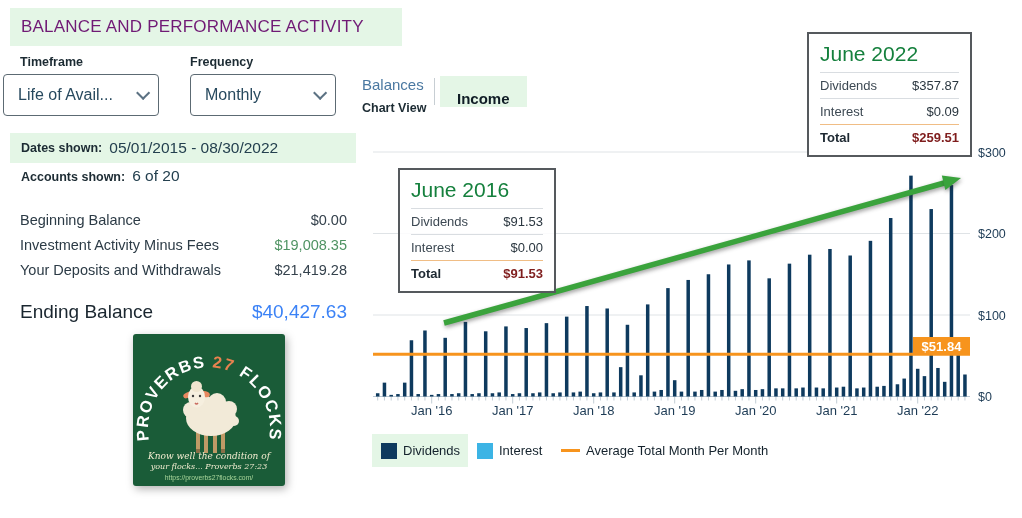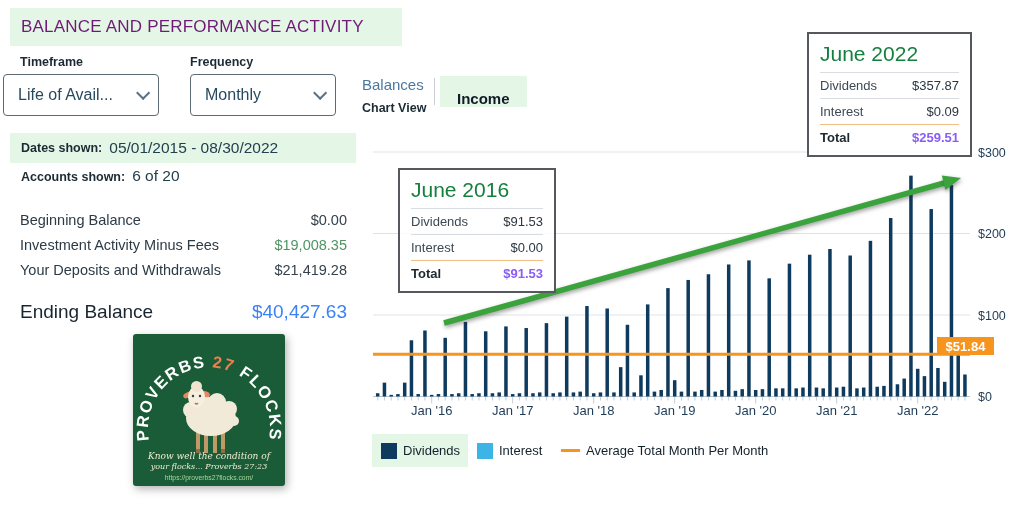--- a/index.html
+++ b/index.html
@@ -47,26 +47,26 @@
   #chart-svg { left:0; top:0; width:1022px; height:518px; }
   #trend-arrow-line, #trend-arrow-head { filter:drop-shadow(1px 2px 2px rgba(40,40,40,.45)); }
 
   
   .tooltip { background:rgba(255,255,255,.86); border:2px solid #55595d; padding:6px 11px 5px 11px; }
   .tt-title { font-size:21px; color:#15803d; padding:2px 0 6px 0; }
   .tt-row { display:flex; justify-content:space-between; align-items:center;
             border-top:1px solid #d9dde1; padding:5px 0; font-size:13px; color:#3d4953; }
   .tt-row .tt-val { color:#2b3740; }
   .tt-row.tt-total { border-top:1px solid #f0bd85; font-weight:bold; color:#1d2831;gap:28px; }
-  .tt-row.tt-total .tt-val { color:#8b5cf6; }
+  .tt-row.tt-total .tt-val { color:#7f1d1d; }
   #tooltip-2016 { left:398px; top:168px; width:158px; }
   #tooltip-2022 { left:807px; top:32px; width:165px; }
 
   
-  .avg-chip { left:937px; top:337px; width:57px; height:18px; background:#f7941d;
+  .avg-chip { left:913px; top:337px; width:57px; height:18px; background:#f7941d;
               color:#fff; font-size:13px; font-weight:bold;
               display:flex; align-items:center; justify-content:center; }
 
   
   .legend-item { top:434px; height:33px; display:flex; align-items:center; cursor:pointer; }
   #legend-dividends { left:372px; width:96px; background:#e4f6e6; padding-left:9px; }
   #legend-interest  { left:477px; }
   #legend-avg       { left:561px; }
   .swatch { width:16px; height:16px; margin-right:6px; flex:0 0 auto; }
   .swatch-line { width:19px; height:3px; margin-right:6px; flex:0 0 auto; }

